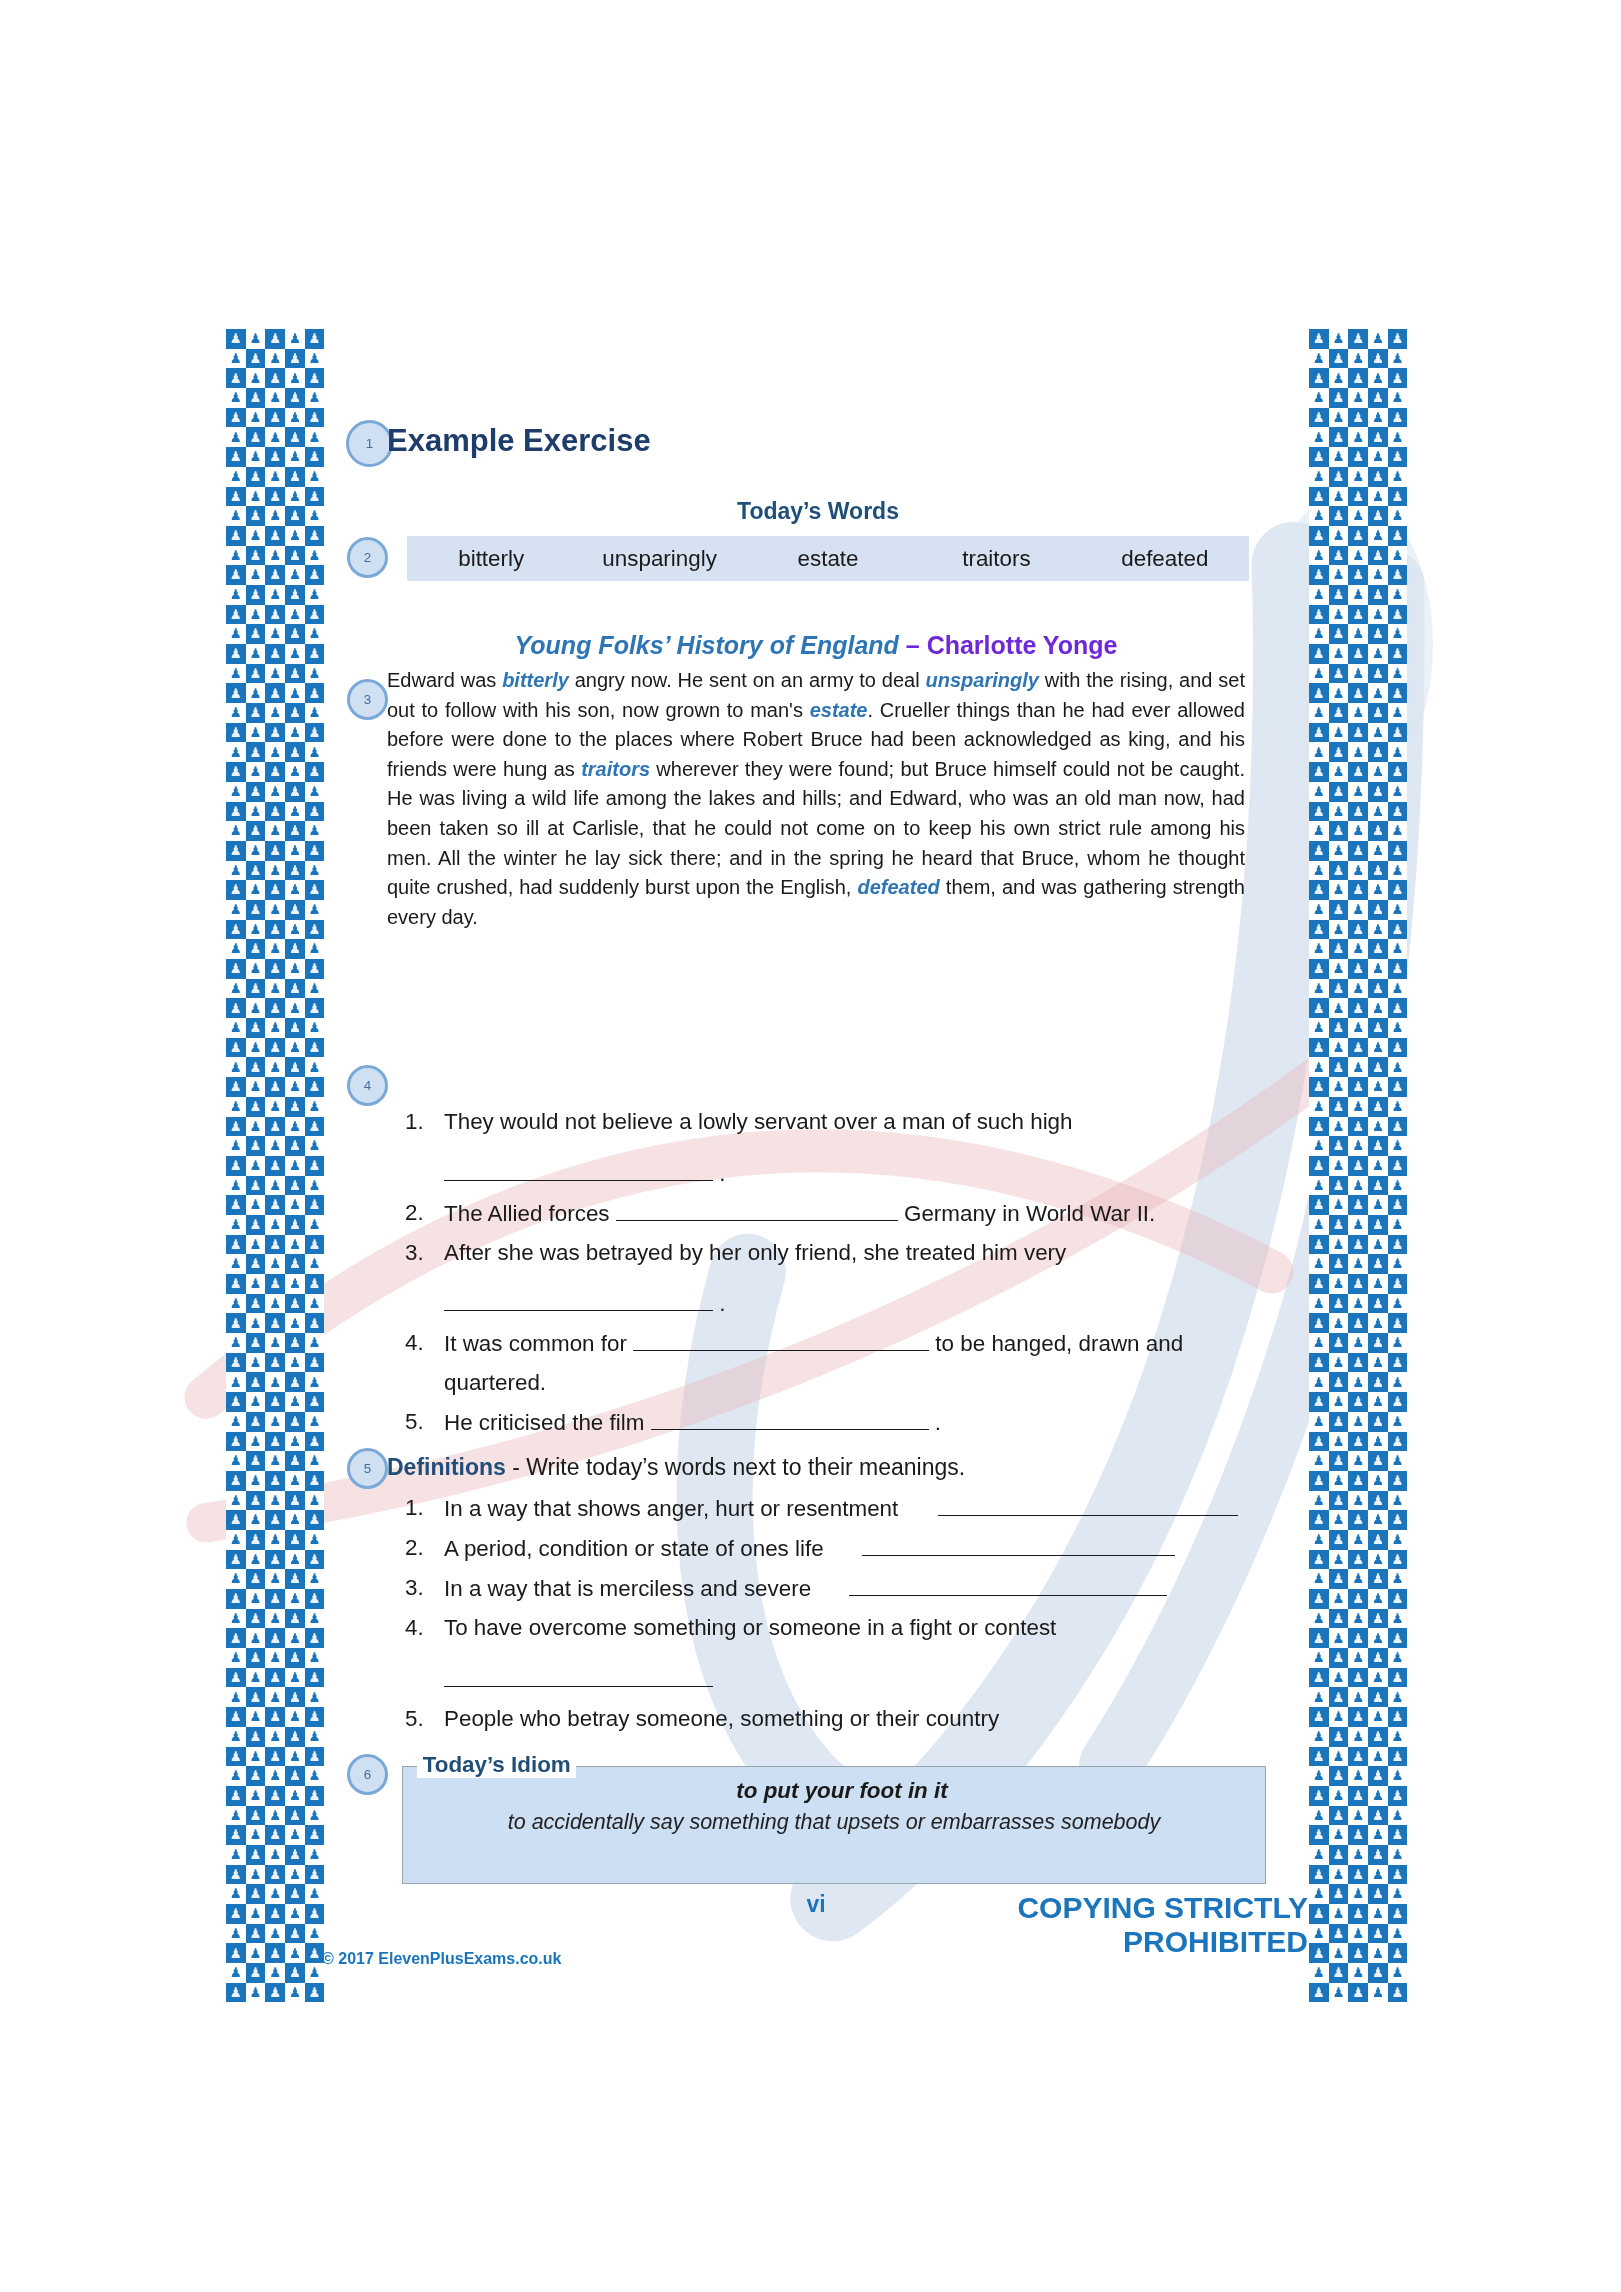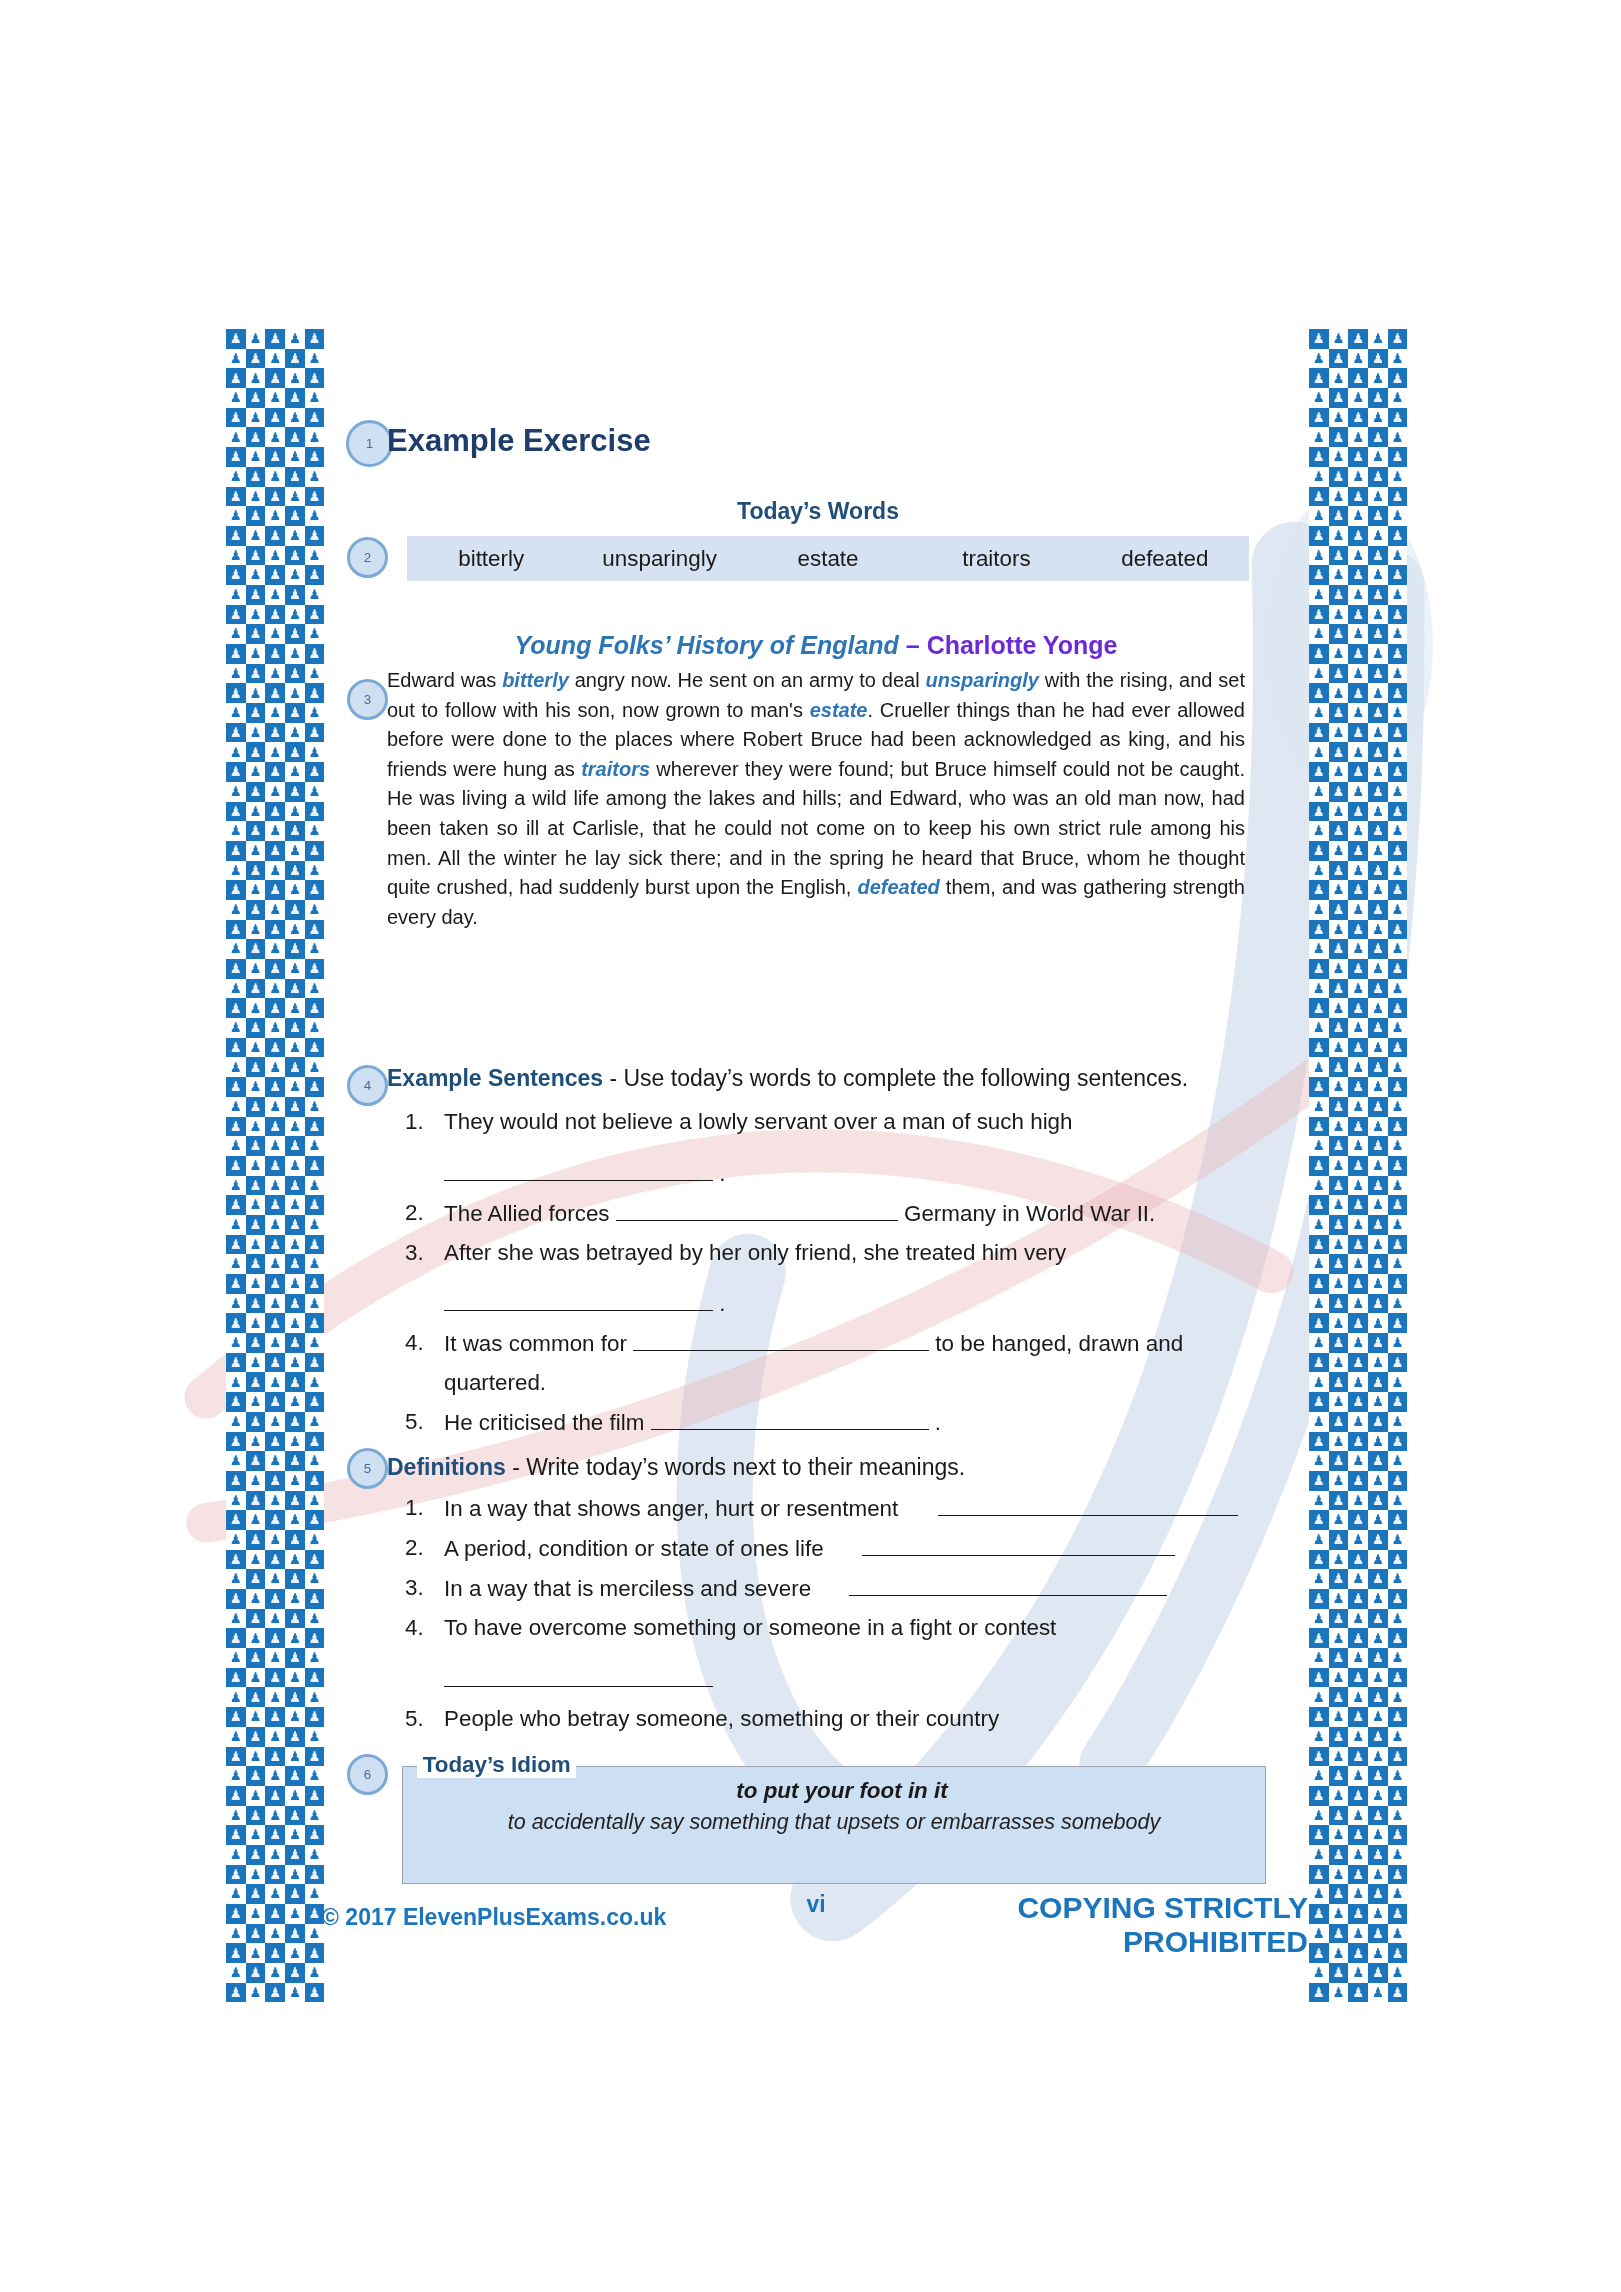--- a/index.html
+++ b/index.html
@@ -52,21 +52,21 @@
   .hspace{display:inline-block;}
   
   .idiom-box{left:390px;top:1766px;width:864px;height:118px;background:#cddff2;
     border:1.8px solid #98a3ad;box-sizing:border-box;text-align:center;margin-left:12px;}
   .idiom-label{position:absolute;top:-15px;left:14.3px;background:#ffffff;padding:0 5.4px;
     font-size:22.4px;font-weight:bold;color:#1f4e79;}
   .idiom-line1{margin-top:10.7px;font-size:22.4px;font-weight:bold;font-style:italic;color:#1a1a1a;padding-left:16px;}
   .idiom-line2{margin-top:6.3px;font-size:21.5px;font-style:italic;color:#222;}
   .idiom-line3{margin-top:6.3px;font-size:21.5px;font-weight:bold;font-style:italic;color:#1a1a1a;}
   
-  .footer-left{left:322px;top:1904px;font-size:23px;font-weight:bold;color:#1b75bc;}
+  .footer-left{left:322px;top:1950px;font-size:16px;font-weight:bold;color:#1b75bc;}
   .footer-center{left:387px;top:1891px;width:858px;text-align:center;
     font-size:23px;font-weight:bold;color:#1b75bc;}
   .footer-right{left:896px;top:1891px;width:412px;text-align:right;
     font-size:30px;font-weight:bold;color:#1b75bc;}
 </style>
 </head>
 <body>
 
 <div class="page">
 
@@ -962,23 +962,20 @@
       <span class="word">estate</span>
       <span class="word">traitors</span>
       <span class="word">defeated</span>
     </div>
 
   <div class="abs passage-title">
     <span class="pt-italic">Young Folks’ History of England</span><span class="pt-rest"> – Charlotte Yonge</span>
   </div>
   <div class="abs passage" id="passage-text">Edward was <span class="kw">bitterly</span> angry now. He sent on an army to deal <span class="kw">unsparingly</span> with the rising, and set out to follow with his son, now grown to man's <span class="kw">estate</span>. Crueller things than he had ever allowed before were done to the places where Robert Bruce had been acknowledged as king, and his friends were hung as <span class="kw">traitors</span> wherever they were found; but Bruce himself could not be caught. He was living a wild life among the lakes and hills; and Edward, who was an old man now, had been taken so ill at Carlisle, that he could not come on to keep his own strict rule among his men. All the winter he lay sick there; and in the spring he heard that Bruce, whom he thought quite crushed, had suddenly burst upon the English, <span class="kw">defeated</span> them, and was gathering strength every day.</div>
 
-  <div class="abs section-heading sent-heading">
-    <span class="sh-label">Example Sentences</span><span> - Use today’s words to complete the following sentences.</span>
-  </div>
   <div class="abs list sent-list" id="sent-list">
       <div class="list-item">
         <span class="li-num">1.</span>
         <span class="li-body">They would not believe a lowly servant over a man of such high<span class="linebreak" style="height: 11.6px;"></span><span class="blank" style="width: 269px;"></span> .</span>
       </div>
       <div class="list-item">
         <span class="li-num">2.</span>
         <span class="li-body">The Allied forces <span class="blank" style="width: 282px;"></span> Germany in World War II.</span>
       </div>
       <div class="list-item">

